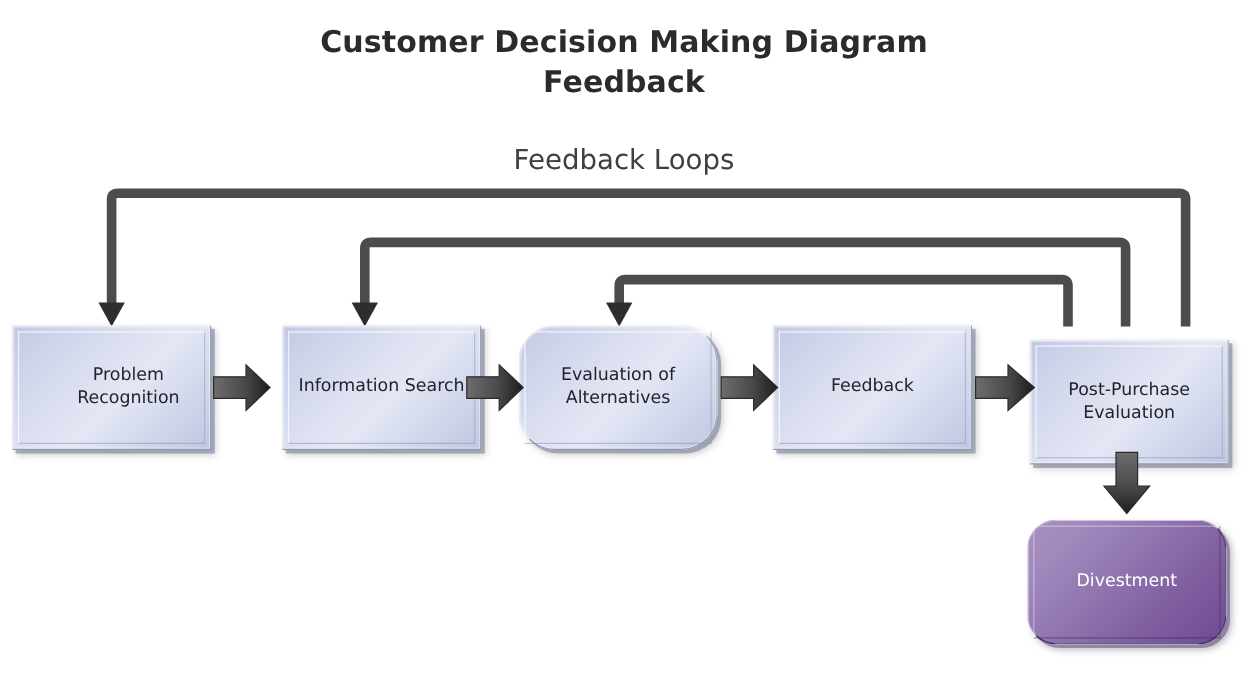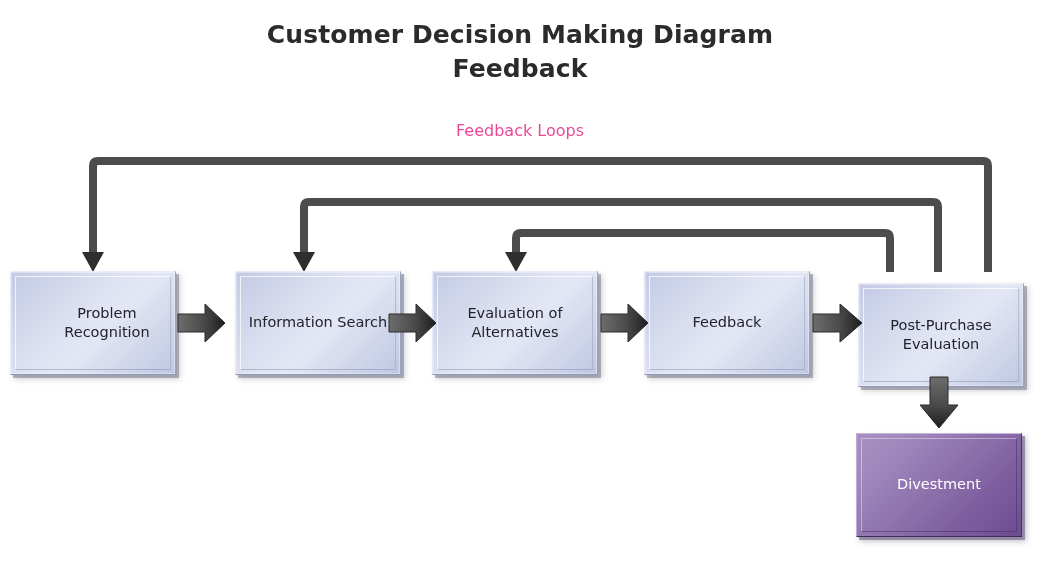--- a/index.html
+++ b/index.html
@@ -16,21 +16,21 @@
     position:absolute;left:0;top:18px;width:1040px;
     text-align:center;
     font-size:25px;font-weight:bold;color:#2b2b2b;
     line-height:1.35;letter-spacing:.1px;
   }
   .title .l2{display:block;}
 
   
   .loops-label{
     position:absolute;left:0;top:121px;width:1040px;
-    text-align:center;font-size:16px;color:#ec4899;
+    text-align:center;font-size:23px;color:#404040;
   }
 
   
   svg.layer{position:absolute;left:0;top:0;width:1040px;height:580px;}
   svg.layer.under{z-index:1;}
   svg.layer.over{z-index:3;}
 
   
   .box{
     position:absolute;z-index:2;
@@ -70,20 +70,21 @@
   .box.purple{
     background:
       linear-gradient(135deg,#a88fc0 0%, #a189bd 18%, #8f74ae 45%, #7f5fa0 70%, #6e4b92 100%);
     border-top:1px solid #cbb7dc;
     border-left:1px solid #c2acd6;
     border-right:1px solid #4b2f6b;
     border-bottom:1px solid #432a61;
     box-shadow:
       3px 3px 0 0 rgba(100,86,125,.55),
       4px 4px 6px rgba(70,56,95,.35);
+    border-radius: 24px;
   }
   .box.purple::before{
     content:"";position:absolute;inset:4px;
     border:1px solid rgba(255,255,255,.40);
     border-right-color:rgba(60,40,85,.45);
     border-bottom-color:rgba(55,36,80,.45);
     pointer-events:none;
   }
   .box.purple .lbl{color:#ffffff;font-size:14.5px;}
 </style>
@@ -130,21 +131,21 @@
   </svg>
 
   <div class="box process" style="left:10px;top:271px;width:166px;height:104px;padding-left:28px;">
     <span class="lbl">Problem Recognition</span>
   </div>
 
   <div class="box process" style="left:235px;top:271px;width:166px;height:104px;">
     <span class="lbl">Information Search</span>
   </div>
 
-  <div class="box process" style="left:432px;top:271px;width:166px;height:104px;">
+  <div class="box process" style="left:432px;top:271px;width:166px;height:104px;border-radius:30px;">
     <span class="lbl">Evaluation of Alternatives</span>
   </div>
 
   <div class="box process" style="left:644px;top:271px;width:166px;height:104px;">
     <span class="lbl">Feedback</span>
   </div>
 
   <div class="box process" style="left:858px;top:271px;width:166px;height:104px;margin-top:12px;">
     <span class="lbl">Post-Purchase Evaluation</span>
   </div>

